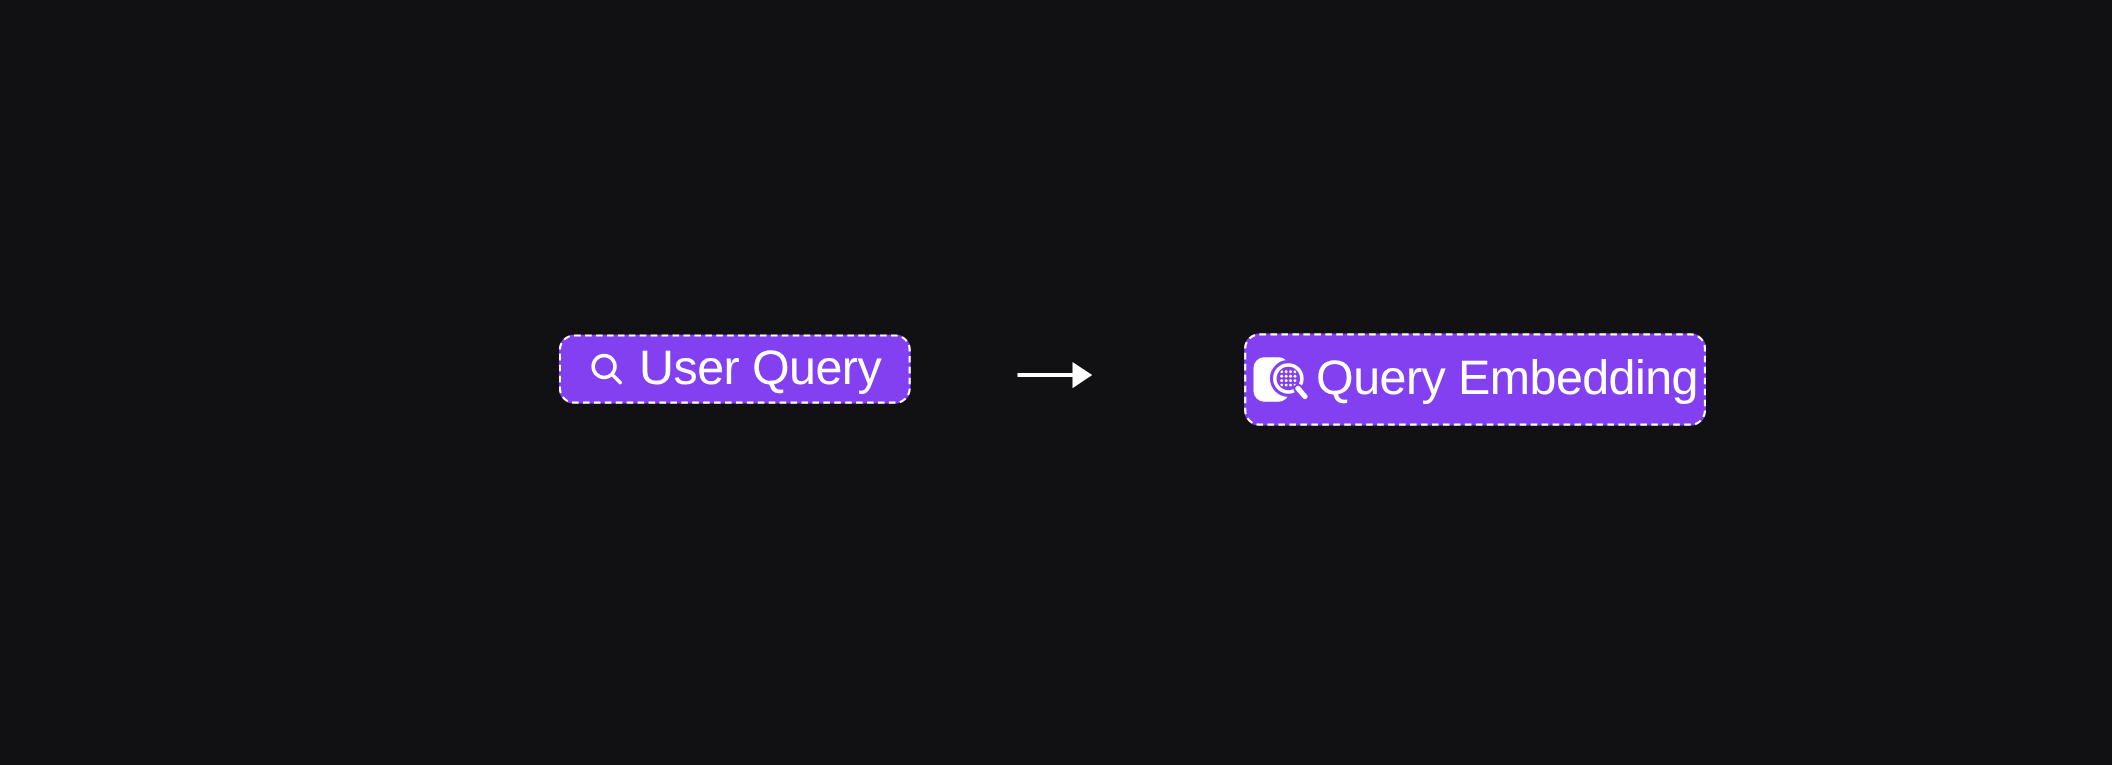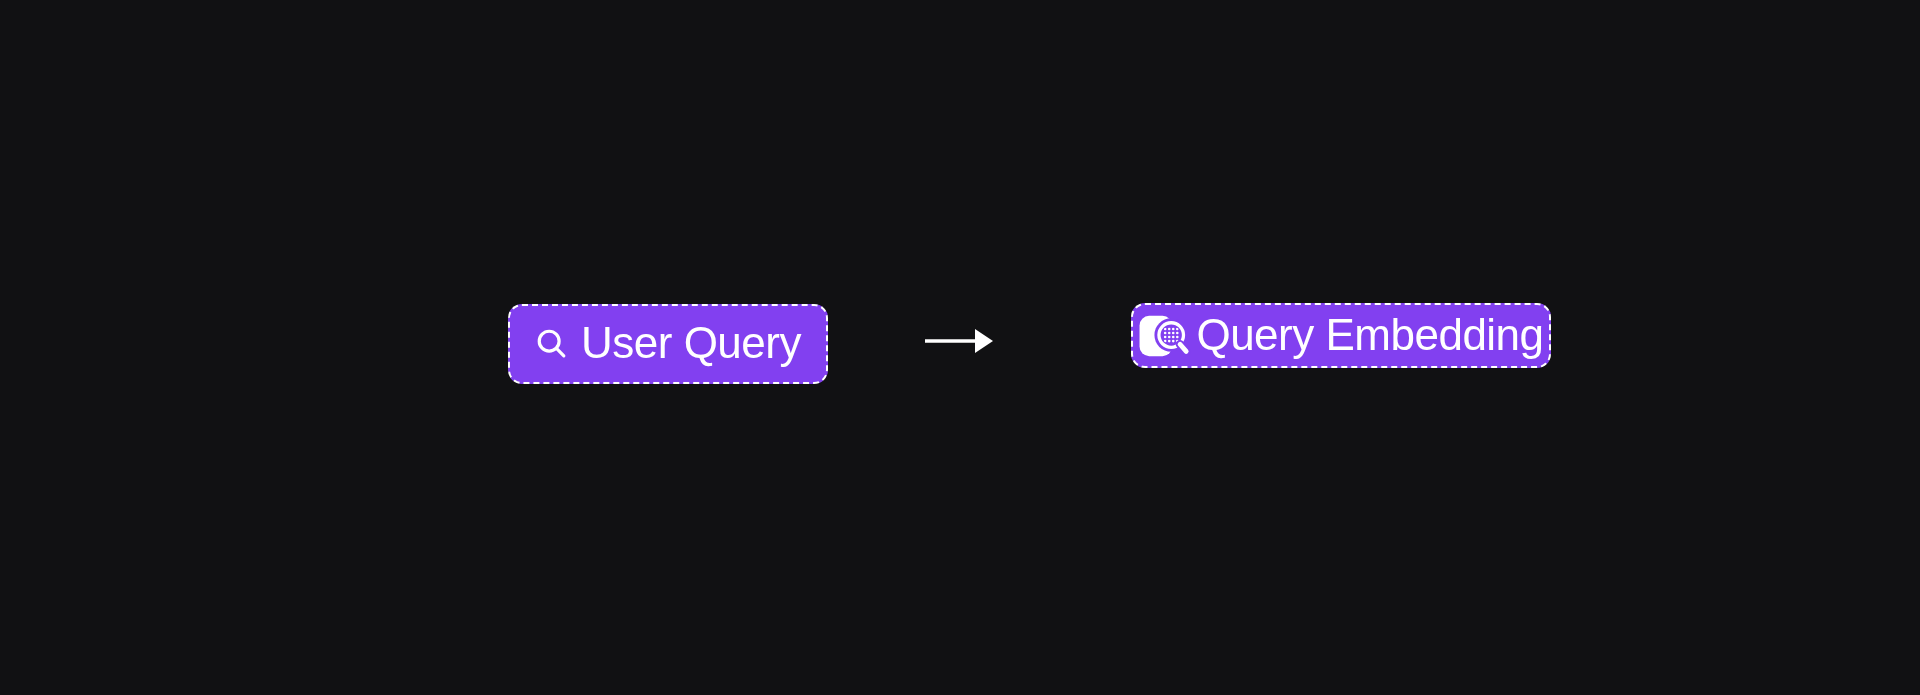--- a/index.html
+++ b/index.html
@@ -24,27 +24,27 @@
     display: flex;
     align-items: center;
     justify-content: center;
     background: var(--node-fill);
     border: 2px dashed var(--node-border);
     border-radius: 14px;
     color: var(--text-color);
   }
   .node-user-query {
     left: 508px; top: 304px;
-    width: 320px; height: 80px;
+    width: 320px; height: 63px;
     gap: 12px;
     align-items: center;
   }
   .node-query-embedding {
     left: 1131px; top: 303px;
-    width: 420px; height: 65px;
+    width: 420px; height: 84px;
     gap: 5px;
   }
   .node-label {
     font-size: 44px;
     font-weight: 500;
     letter-spacing: -0.5px;
     white-space: nowrap;
     line-height: 1;
     padding-bottom: 2px;
   }

